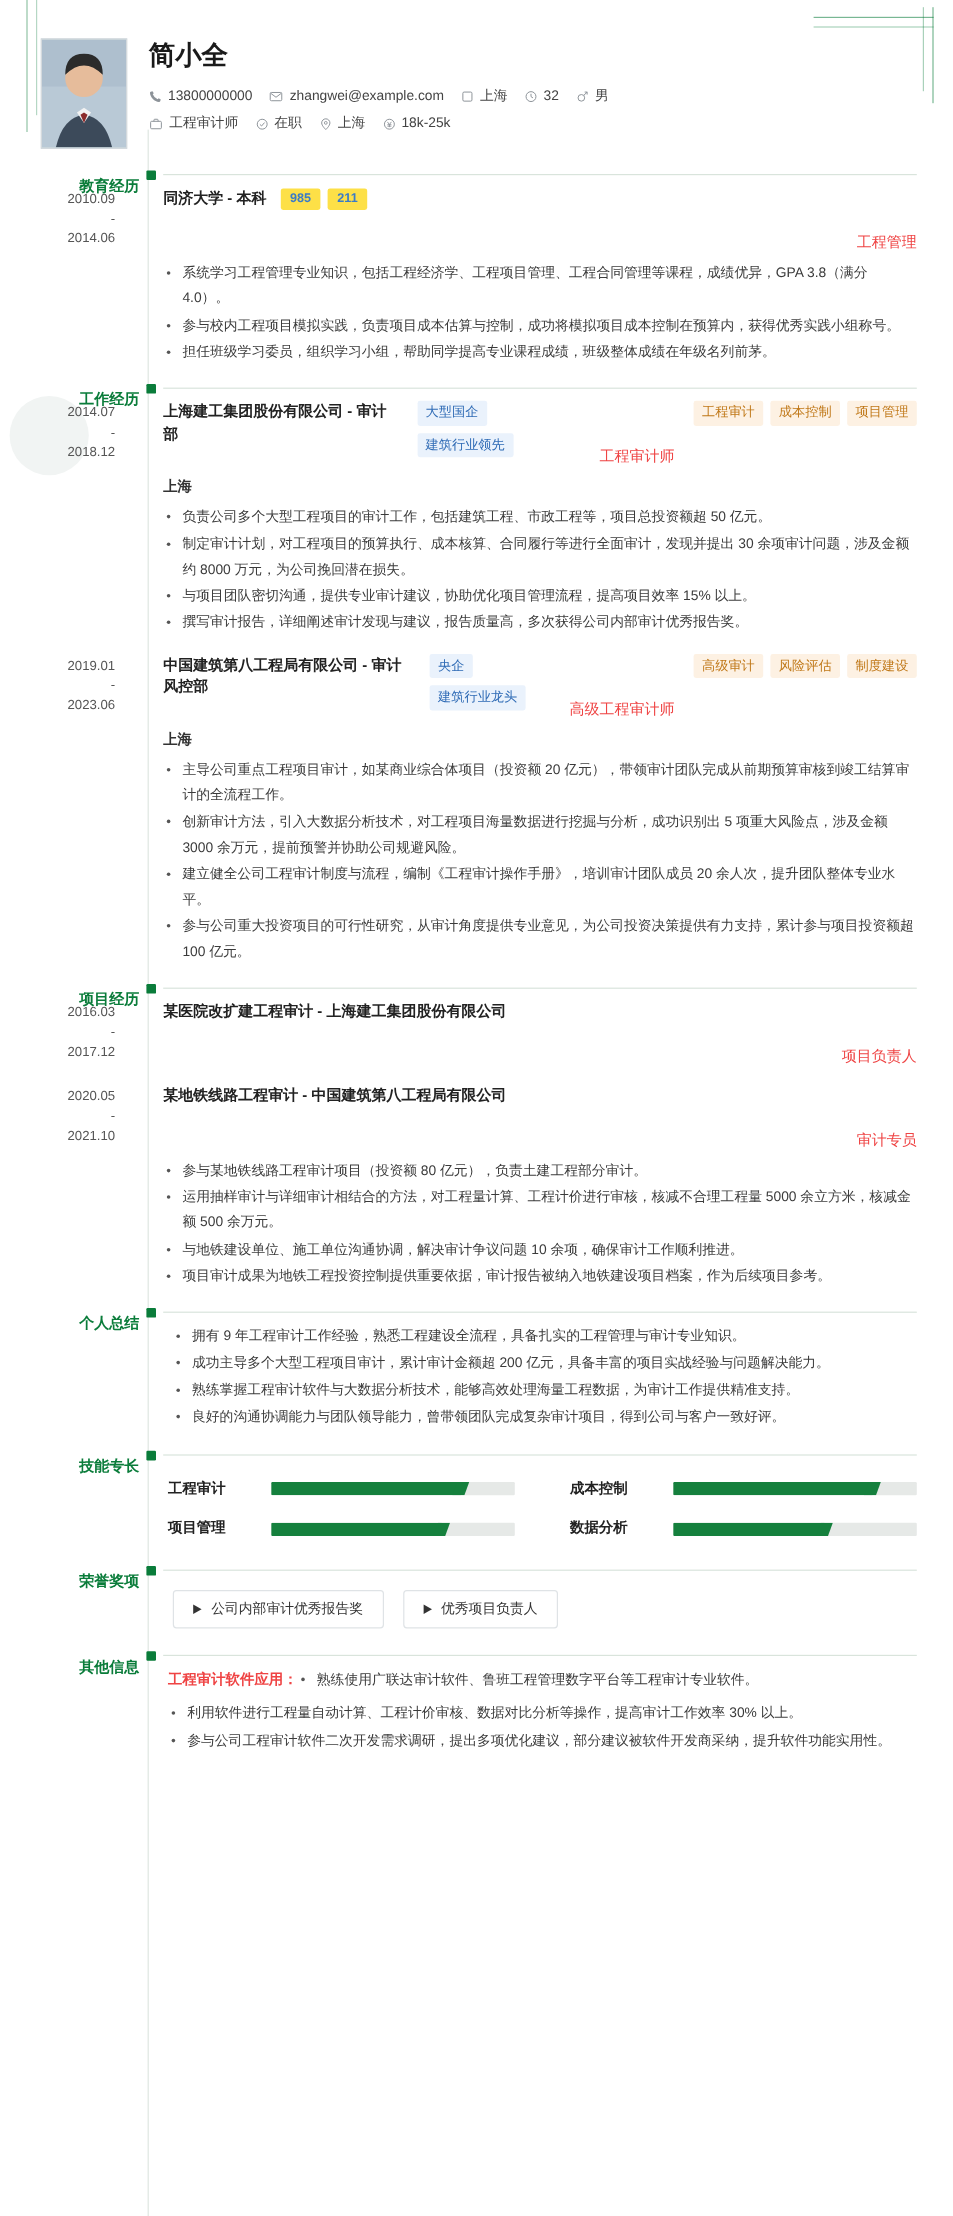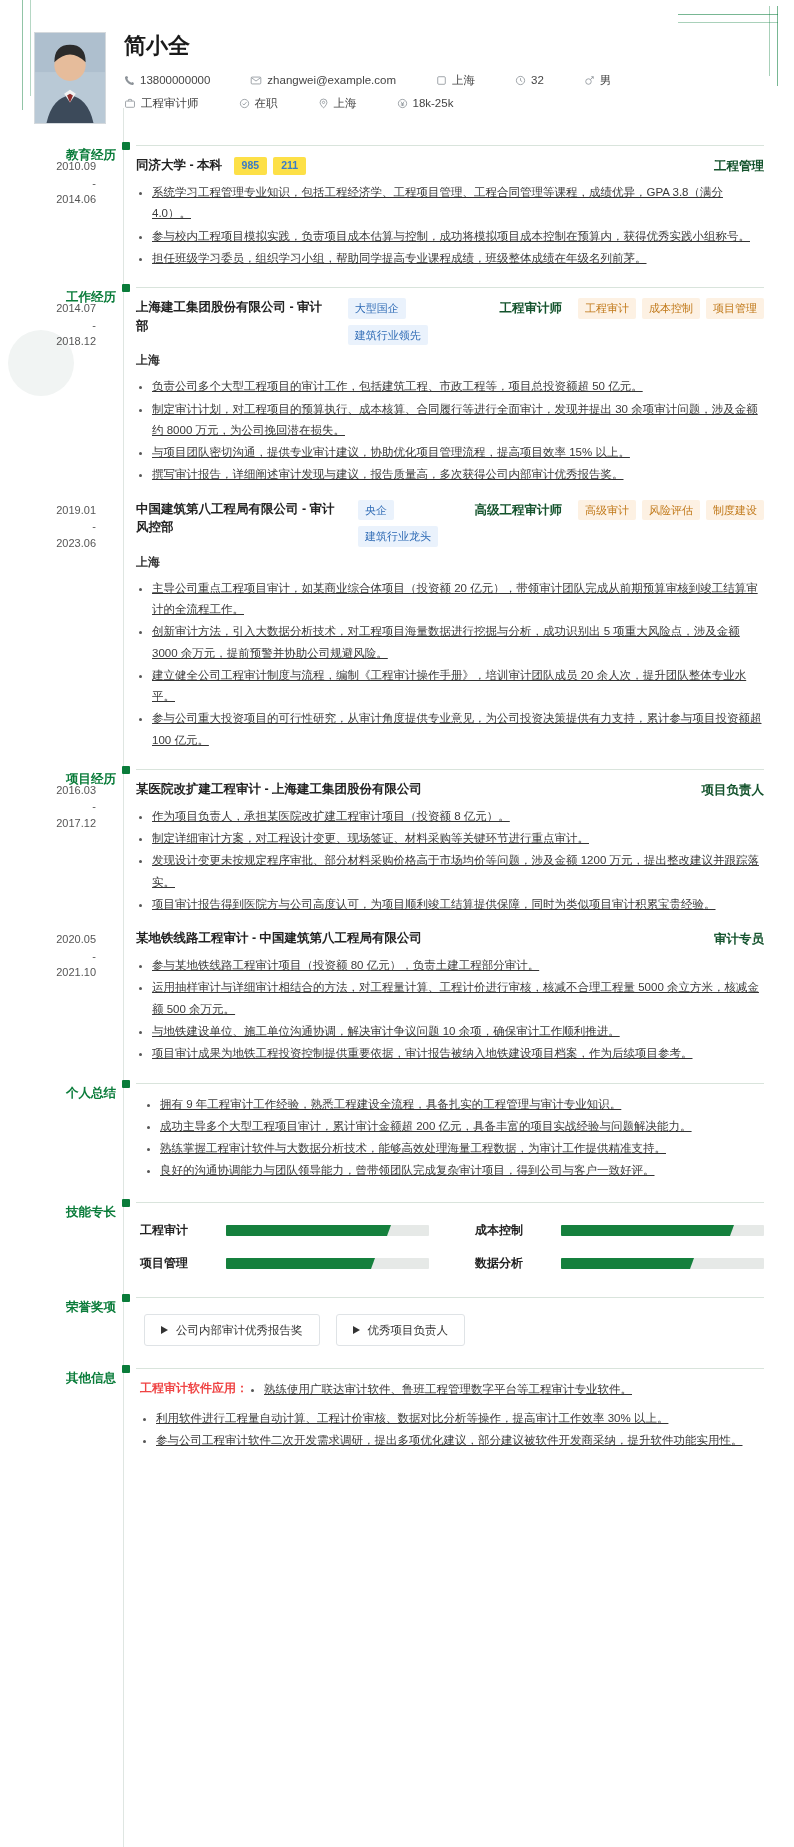--- a/index.html
+++ b/index.html
@@ -69,21 +69,21 @@
     font-size: 22px;
     font-weight: bold;
     color: #1a1a1a;
     line-height: 1.3;
     margin-bottom: 8px;
   }
   .hdr-line {
     display: flex;
     flex-wrap: wrap;
     align-items: flex-end;
-    gap: 4px 40px;
+    gap: 4px 14px;
     color: #444444;
     font-size: 11.5px;
     line-height: 2;
   }
   .hdr-item { display: inline-flex; align-items: center; gap: 5px; white-space: nowrap; }
   .hdr-item .ic { color: #8d9399; display:inline-flex; align-items:center; }
   .hdr-item .ic svg { display:block; }
 
   
   .section {
@@ -156,26 +156,27 @@
   }
   .entry-title {
     font-weight: bold;
     font-size: 12.5px;
     color: #222;
     line-height: 1.5;
     flex: 0 1 auto;
     max-width: 330px;
   }
   .entry-right {
-    font-weight: bold;
+    font-weight: normal;
     font-size: 12.5px;
-    color: #14532d;
+    color: #ef4444;
     white-space: nowrap;
     flex: 0 0 auto;
     text-align: right;
+    margin-top: 36px;
   }
   .entry-sub {
     font-size: 12px;
     color: #333;
     font-weight: bold;
     margin: 6px 0 2px;
   }
   .tags {
     display: flex;
     flex-wrap: wrap;
@@ -192,21 +193,20 @@
     line-height: 1.5;
     white-space: nowrap;
   }
   .tag.blue { background: #eaf2fc; color: #2f6bb5; }
   .tag.orange { background: #fdf1e3; color: #c07818; }
   .tag.badge { background: #fde047; color: #3a7bc8; font-size: 10.5px; padding: 1px 8px; border-radius: 2px; }
 
   ul.bullets {
     margin: 6px 0 0;
     padding-left: 16px;
-    text-decoration: underline;
   }
   ul.bullets li {
     font-size: 11.5px;
     line-height: 1.85;
     color: #3b3b3b;
     margin-bottom: 1px;
   }
   ul.bullets li::marker { color: #555; }
 
   .edu-badges { display: inline-flex; gap: 6px; margin-left: 8px; vertical-align: middle; }
@@ -493,26 +493,20 @@
     <div class="sec-rule"></div>
 
     <div class="entry">
       <div class="entry-dates" style="white-space:pre-line;">2016.03
 -
 2017.12</div>
       <div class="entry-head">
         <div class="entry-title" style="max-width:520px;">某医院改扩建工程审计 - 上海建工集团股份有限公司</div>
         <div class="entry-right">项目负责人</div>
       </div>
-      <ul class="bullets">
-        <li>作为项目负责人，承担某医院改扩建工程审计项目（投资额 8 亿元）。</li>
-        <li>制定详细审计方案，对工程设计变更、现场签证、材料采购等关键环节进行重点审计。</li>
-        <li>发现设计变更未按规定程序审批、部分材料采购价格高于市场均价等问题，涉及金额 1200 万元，提出整改建议并跟踪落实。</li>
-        <li>项目审计报告得到医院方与公司高度认可，为项目顺利竣工结算提供保障，同时为类似项目审计积累宝贵经验。</li>
-      </ul>
     </div>
 
     <div class="entry">
       <div class="entry-dates" style="white-space:pre-line;">2020.05
 -
 2021.10</div>
       <div class="entry-head">
         <div class="entry-title" style="max-width:520px;">某地铁线路工程审计 - 中国建筑第八工程局有限公司</div>
         <div class="entry-right">审计专员</div>
       </div>

